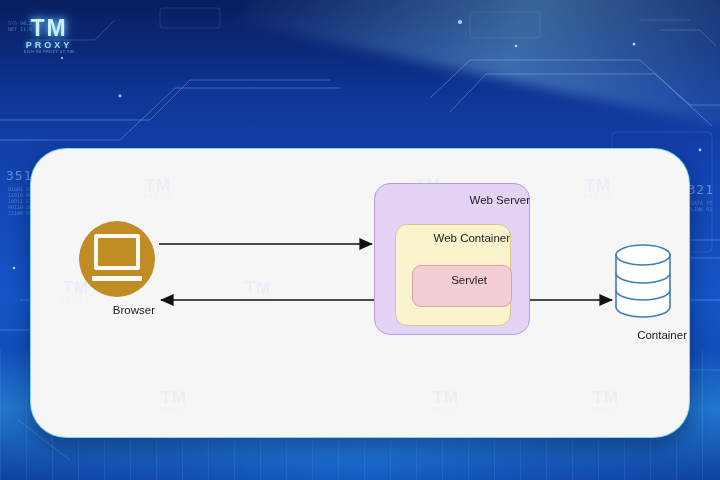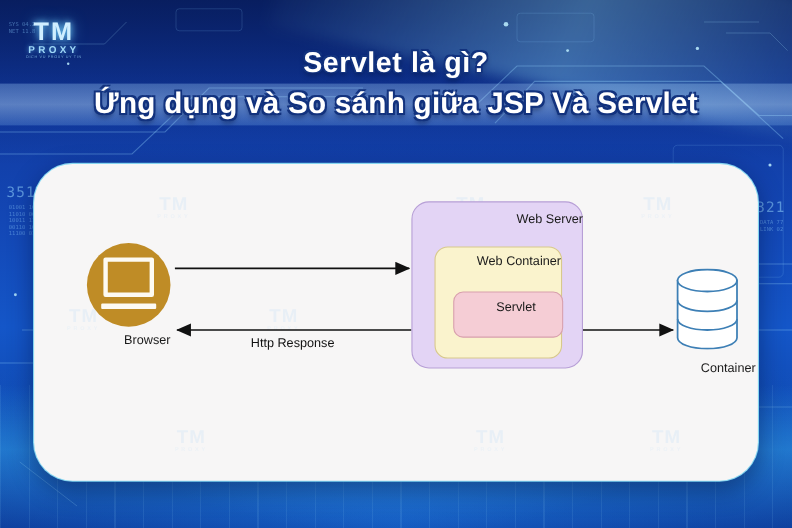--- a/index.html
+++ b/index.html
@@ -290,26 +290,20 @@
 NET 11.8</div>
   <div class="bg-microtext mt-r1">DATA 77
 LINK 02</div>
 
   <div id="logo">
     <div class="tm">TM</div>
     <div class="proxy">PROXY</div>
     <div class="sub">DICH VU PROXY UY TIN</div>
   </div>
 
-  <div id="title-block">
-    <div class="title-line1">Servlet là gì?</div>
-    <div class="title-band">
-      <div class="title-line2">Ứng dụng và So sánh giữa JSP Và Servlet</div>
-    </div>
-  </div>
 
   <div id="panel">
 
     <div class="wm" style="left:112px; top:28px;">
       <div class="wm-tm">TM</div>
       <div class="wm-px">PROXY</div>
     </div>
     <div class="wm" style="left:382px; top:28px;">
       <div class="wm-tm">TM</div>
       <div class="wm-px">PROXY</div>
@@ -372,16 +366,15 @@
     <svg id="database" viewBox="0 0 58 74">
       <g fill="#ffffff" stroke="#3d7fb5" stroke-width="1.6">
         <path d="M2 11 L2 63 A27 10 0 0 0 56 63 L56 11 Z"></path>
         <ellipse cx="29" cy="11" rx="27" ry="10"></ellipse>
         <path d="M2 29 A27 10 0 0 0 56 29" fill="none"></path>
         <path d="M2 46 A27 10 0 0 0 56 46" fill="none"></path>
       </g>
     </svg>
     <div class="node-label" id="db-label">Container</div>
 
-    <div class="arrow-label" style="left:155px; top:157px; width:160px;">Http Response</div>
 
   </div>
 </div>
 
 </body></html>

